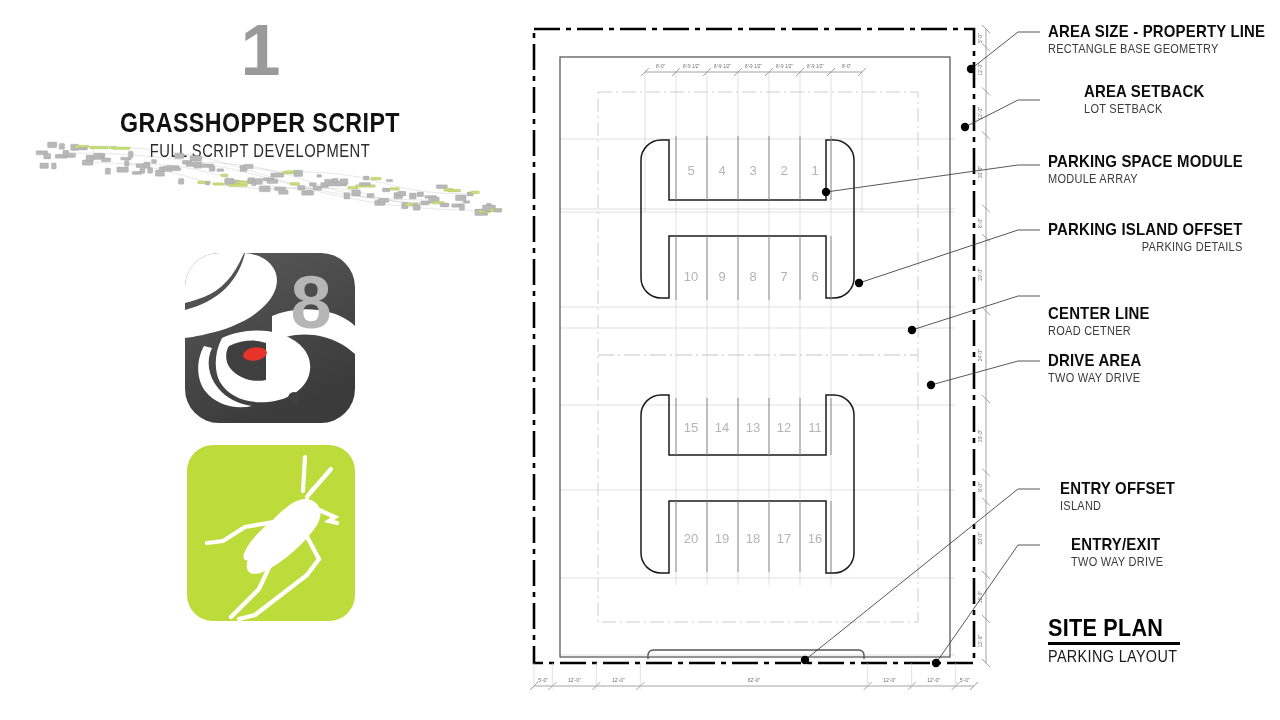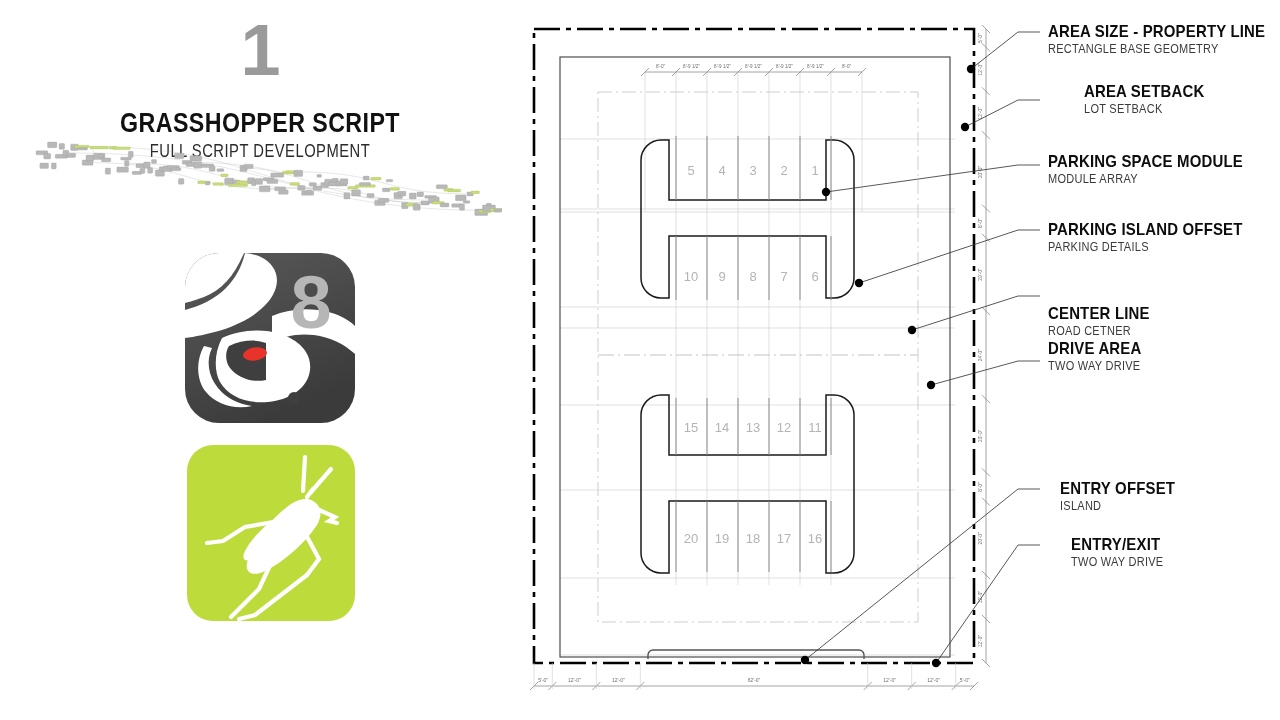--- a/index.html
+++ b/index.html
@@ -527,36 +527,41 @@
         <div class="a-sub">RECTANGLE BASE GEOMETRY</div>
       </div>
       <div class="annot" style="top: 82px; margin-left: 36px;">
         <div class="a-title">AREA SETBACK</div>
         <div class="a-sub">LOT SETBACK</div>
       </div>
       <div class="annot" style="top: 152px;">
         <div class="a-title">PARKING SPACE MODULE</div>
         <div class="a-sub">MODULE ARRAY</div>
       </div>
-      <div class="annot" style="top: 220px;">
+      <div class="annot" style="top: 220px; text-align: right;">
         <div class="a-title">PARKING ISLAND OFFSET</div>
         <div class="a-sub">PARKING DETAILS</div>
       </div>
       <div class="annot" style="top: 304px;">
         <div class="a-title">CENTER LINE</div>
         <div class="a-sub">ROAD CETNER</div>
       </div>
-      <div class="annot" style="top: 339px;">
+      <div class="annot" style="top: 351px;">
         <div class="a-title">DRIVE AREA</div>
         <div class="a-sub">TWO WAY DRIVE</div>
       </div>
       <div class="annot" style="top: 479px; margin-left: 12px;">
         <div class="a-title">ENTRY OFFSET</div>
         <div class="a-sub">ISLAND</div>
       </div>
       <div class="annot" style="top: 535px; margin-left: 23px;">
         <div class="a-title">ENTRY/EXIT</div>
         <div class="a-sub">TWO WAY DRIVE</div>
       </div>
     </div>
 
+  <div id="sheet-title">
+    <div class="s-main">SITE PLAN</div>
+    <div class="s-rule"></div>
+    <div class="s-sub">PARKING LAYOUT</div>
+  </div>
 
 </div>
 
 </body></html>

